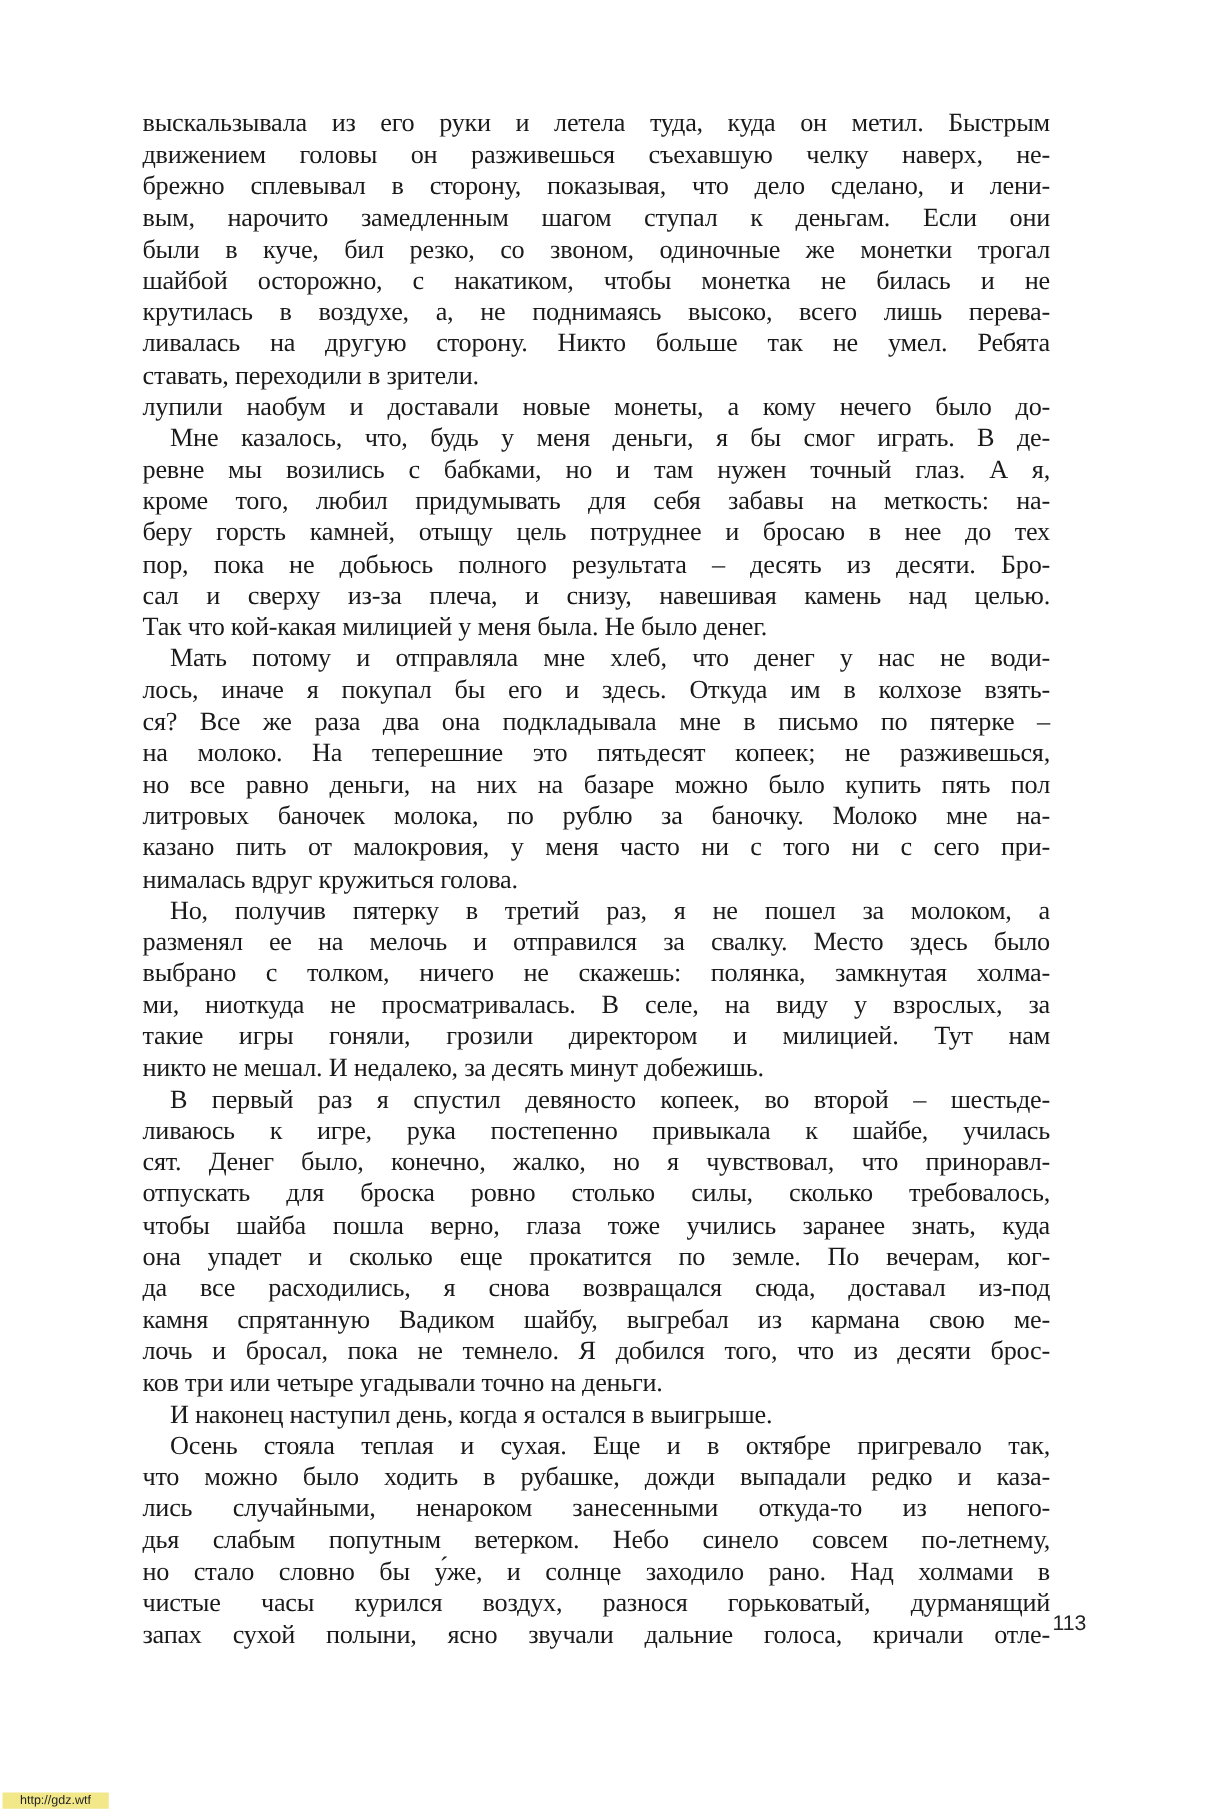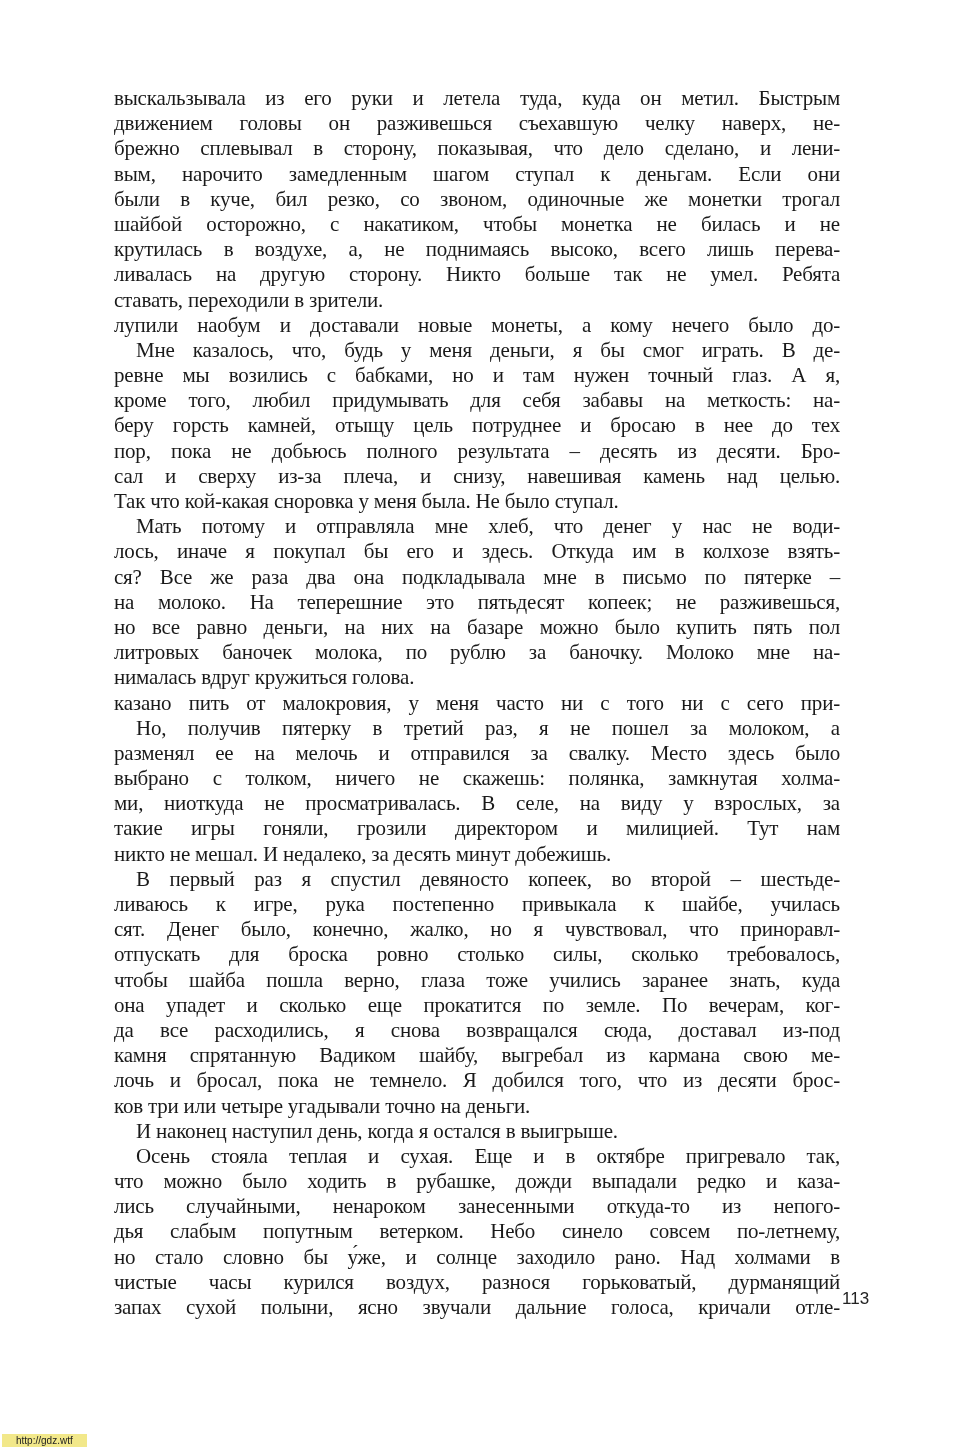--- a/index.html
+++ b/index.html
@@ -46,31 +46,31 @@
     <div class="line last">ставать, переходили в зрители.</div>
     <div class="line">лупили наобум и доставали новые монеты, а кому нечего было до-</div>
   </div>
   <div>
     <div class="line indent">Мне казалось, что, будь у меня деньги, я бы смог играть. В де-</div>
     <div class="line">ревне мы возились с бабками, но и там нужен точный глаз. А я,</div>
     <div class="line">кроме того, любил придумывать для себя забавы на меткость: на-</div>
     <div class="line">беру горсть камней, отыщу цель потруднее и бросаю в нее до тех</div>
     <div class="line">пор, пока не добьюсь полного результата – десять из десяти. Бро-</div>
     <div class="line">сал и сверху из-за плеча, и снизу, навешивая камень над целью.</div>
-    <div class="line last">Так что кой-какая сноровка у меня была. Не было ступал.</div>
+    <div class="line last">Так что кой-какая милицией у меня была. Не было денег.</div>
   </div>
   <div>
     <div class="line indent">Мать потому и отправляла мне хлеб, что денег у нас не води-</div>
     <div class="line">лось, иначе я покупал бы его и здесь. Откуда им в колхозе взять-</div>
     <div class="line">ся? Все же раза два она подкладывала мне в письмо по пятерке –</div>
     <div class="line">на молоко. На теперешние это пятьдесят копеек; не разживешься,</div>
     <div class="line">но все равно деньги, на них на базаре можно было купить пять пол</div>
     <div class="line">литровых баночек молока, по рублю за баночку. Молоко мне на-</div>
+    <div class="line">казано пить от малокровия, у меня часто ни с того ни с сего при-</div>
     <div class="line last">нималась вдруг кружиться голова.</div>
-    <div class="line">казано пить от малокровия, у меня часто ни с того ни с сего при-</div>
   </div>
   <div>
     <div class="line indent">Но,  получив пятерку в третий раз, я не пошел за молоком, а</div>
     <div class="line">разменял ее на мелочь и отправился за свалку. Место здесь было</div>
     <div class="line">выбрано с толком, ничего не скажешь: полянка, замкнутая холма-</div>
     <div class="line">ми, ниоткуда не просматривалась. В селе, на виду у взрослых, за</div>
     <div class="line">такие игры гоняли, грозили директором и милицией. Тут нам</div>
     <div class="line last">никто не мешал. И недалеко, за десять минут добежишь.</div>
   </div>
   <div>

